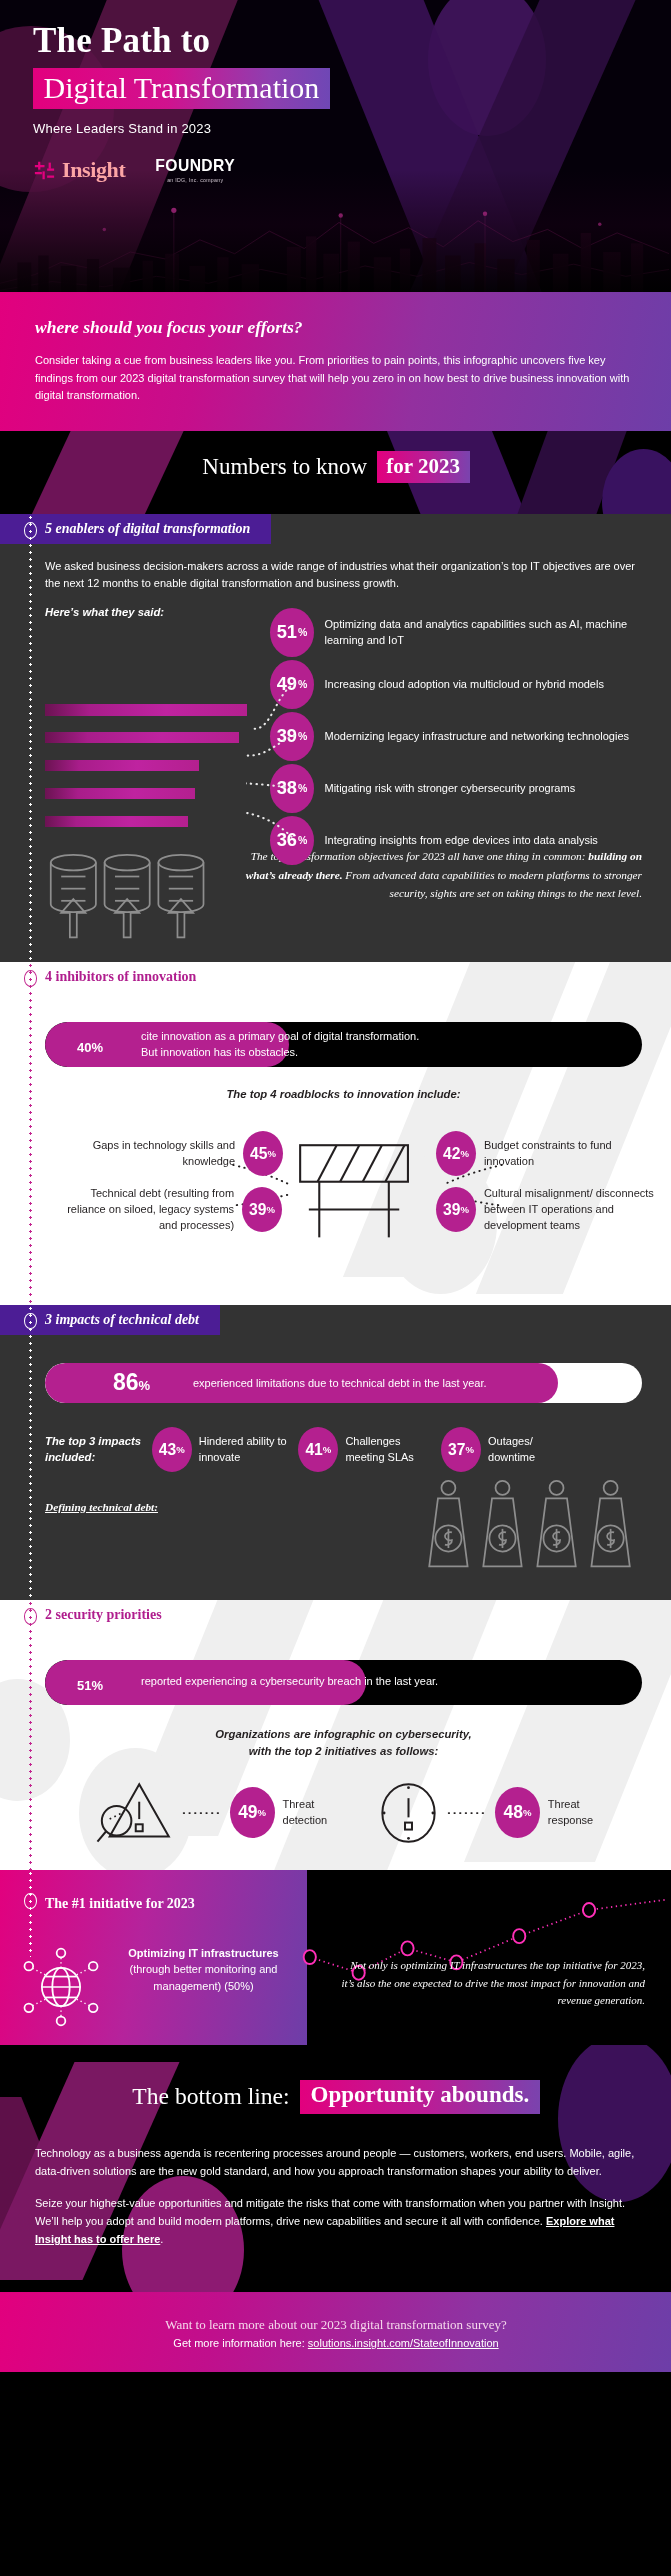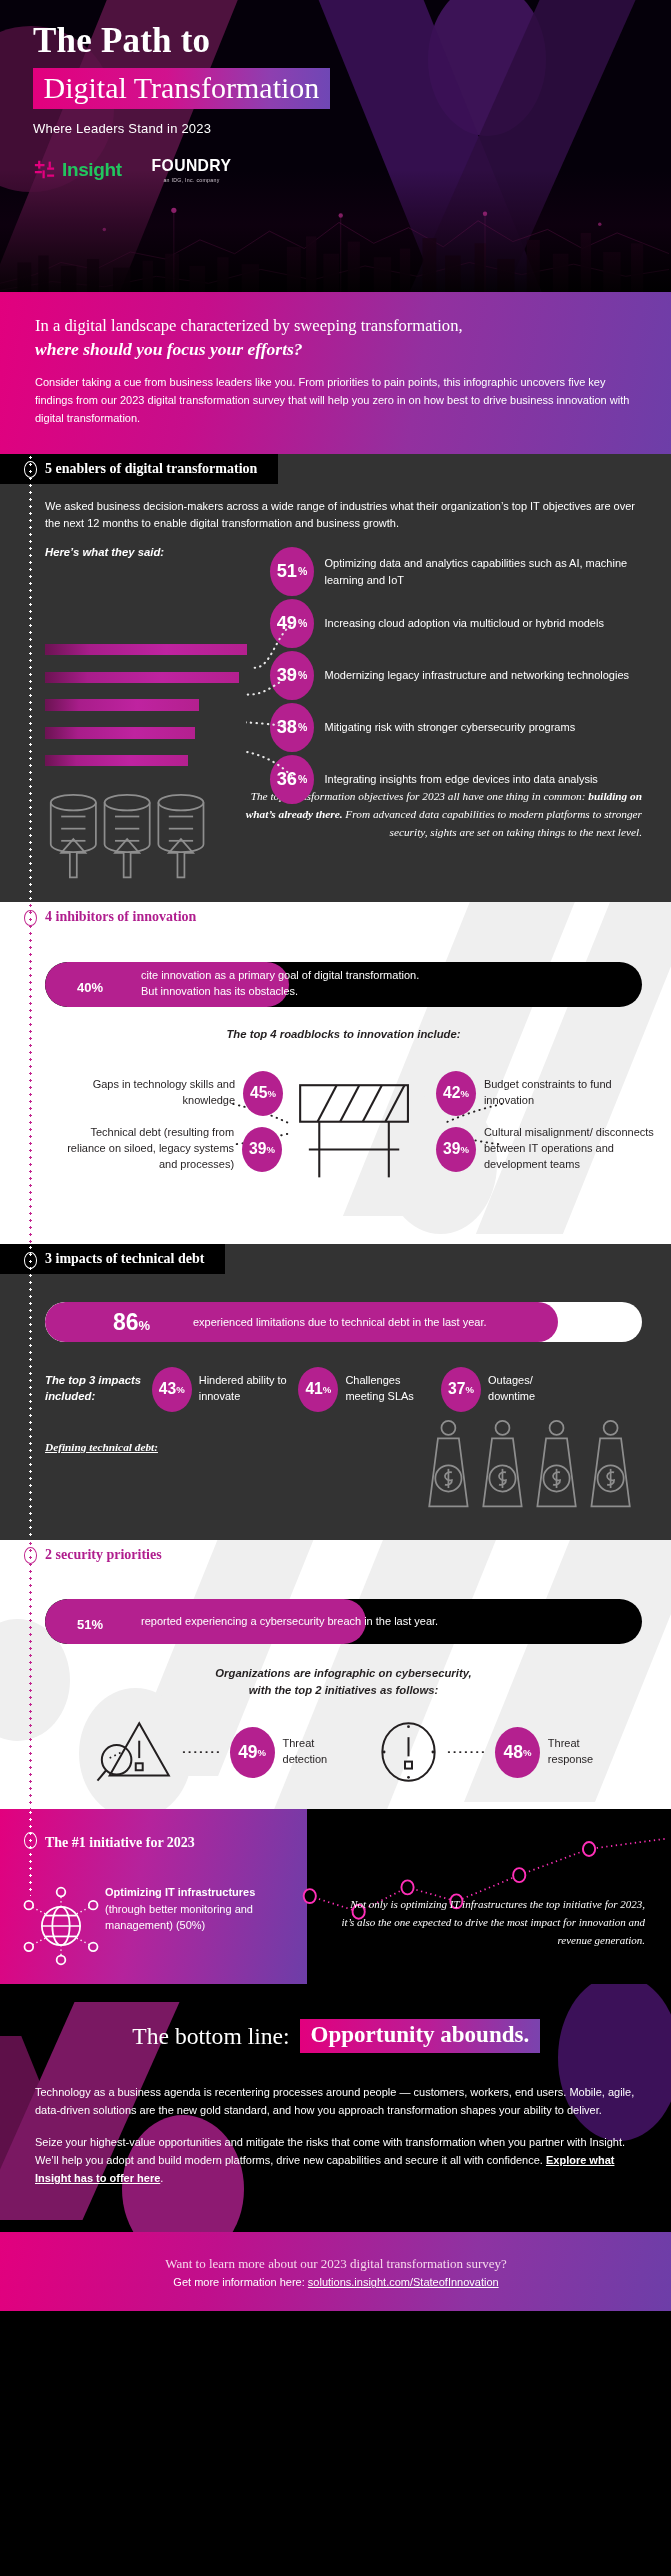--- a/index.html
+++ b/index.html
@@ -29,21 +29,21 @@
   .hero-inner { position:relative; z-index:5; padding:23px 0 0 33px; }
   .title1 { font-family:"Liberation Serif", serif; font-weight:bold; font-size:35px;
       letter-spacing:0.2px; color:#fff; line-height:1.05; }
   .title2wrap { display:inline-block; margin-top:8.7px;
       background:linear-gradient(90deg, #e2007e 0%, #d1128e 45%, #8e3fb0 80%, #6f47b5 100%);
       padding:4.4px 10.5px 6.1px 10.5px; }
   .title2 { font-family:"Liberation Serif", serif; font-weight:normal; font-size:30px; color:#fff; line-height:1; }
   .subtitle { margin-top:12.2px; font-size:13px; color:#fff; font-weight:400; letter-spacing:0.2px; }
   .logos { margin-top:21px; display:flex; align-items:center; gap:30px; }
   .logo-insight { display:flex; align-items:center; gap:6.1px; }
-  .logo-insight .word { font-size:19px; font-weight:bold; color:#22c55e; letter-spacing:-0.4px; }
+  .logo-insight .word { font-size:22px; font-weight:bold; color:#fca5a5; letter-spacing:-0.4px;font-family:Liberation Serif, serif; }
   .logo-foundry { text-align:center; }
   .logo-foundry .word { font-size:15.7px; font-weight:bold; letter-spacing:0.4px; color:#fff; }
   .logo-foundry .sub { font-size:5.2px; color:#cfc4cf; letter-spacing:0.3px; margin-top:1.7px; }
 
   
   .intro { background:linear-gradient(100deg, #e2007e 0%, #c60e8b 30%, #93309f 62%, #6d3ea8 100%);
       padding:23px 35px 26px 35px; }
   .intro h2 { font-family:"Liberation Serif", serif; font-size:16.6px; font-weight:normal; line-height:1.35; }
   .intro h2 .em { font-style:italic; font-weight:bold; display:block; font-size:17.5px; margin-top:0.9px; }
   .intro p { margin-top:12.2px; font-size:11px; line-height:1.62; color:#fff; }
@@ -64,21 +64,21 @@
   .numbanner .hl { font-family:"Liberation Serif", serif; font-weight:bold; font-size:21px; color:#fff;
       background:linear-gradient(90deg,#e2007e 0%, #b81e97 55%, #7a43ae 100%); padding:2.6px 9.6px 4.4px 9.6px; }
 
   
   .sec { position:relative; }
   .sec.dark { background:#333333; }
   .sec.light { background:#ffffff; color:#231f20; }
   .sec-head { position:relative; display:flex; align-items:center; height:30px; }
   .tab { position:absolute; left:0; top:0; height:30px; display:flex; align-items:center;
       padding-left:45px; padding-right:21px; }
-  .tab.darktab { background:#000000; }
+  .tab.darktab { background:#4c1d95;font-style:italic; }
   .tab.lighttab { background:#ffffff; }
   .tab h3 { font-family:"Liberation Serif", serif; font-weight:bold; font-size:14px; }
   .tab.darktab h3 { color:#fff; }
   .tab.lighttab h3 { color:#b01e8e; }
 
   
   .spine { position:absolute; left:29px; top:0; bottom:0; width:2.6px; z-index:6; }
   .spine.w { background-image:radial-gradient(circle, #ffffff 1px, transparent 1.2px);
       background-size:2.6px 7px; background-repeat:repeat-y; }
   .spine.p { background-image:radial-gradient(circle, #c2268f 1px, transparent 1.2px);
@@ -140,21 +140,21 @@
   
   .secrow { display:flex; justify-content:center; gap:51px; margin-top:19px; align-items:center; }
   .secitem { display:flex; align-items:center; gap:7.9px; }
 
   
   .init { position:relative; height:175px; overflow:hidden; background:#000; }
   .init .panel { position:absolute; left:0; top:0; width:307px; height:175px;
       background:linear-gradient(100deg,#e2007e 0%, #b5239c 45%, #6d3ea8 100%); }
   .init .head { position:absolute; left:45px; top:26px; font-family:"Liberation Serif", serif;
       font-weight:bold; font-size:14px; color:#fff; z-index:5; }
-  .init .content { position:absolute; left:21px; top:75px; display:flex; gap:4px; align-items:flex-start; z-index:5; }
+  .init .content { position:absolute; left:21px; top:75px; display:flex; gap:15px; align-items:flex-start; z-index:5;text-align:center; }
   .init .ctext { font-size:11px; line-height:1.5; color:#fff; width:175px; }
   .init .ctext b { font-weight:bold; }
   .init .right { position:absolute; left:340px; top:87px; width:305px;
       font-family:"Liberation Serif", serif; font-style:italic; font-size:11px;
       line-height:1.62; text-align:right; color:#fff; z-index:5; }
 
   
   .bottom { position:relative; background:#000; padding:35px 35px 30px 35px; overflow:hidden; }
   .bottom .bshape1 { position:absolute; left:26px; top:17.5px; width:105px; height:218px;
       background:#7a1862; transform:skewX(-24deg); }
@@ -269,26 +269,35 @@
         <div class="logo-foundry">
           <div class="word">FOUNDRY</div>
           <div class="sub">an IDG, Inc. company</div>
         </div>
       </div>
     </div>
   </section>
 
   <section class="intro">
     <h2>
-      <span>In a digital landscape characterized by sweeping transformation,</span>
       <span class="em">where should you focus your efforts?</span>
     </h2>
     <p>Consider taking a cue from business leaders like you. From priorities to pain points, this infographic uncovers five key findings from our 2023 digital transformation survey that will help you zero in on how best to drive business innovation with digital transformation.</p>
   </section>
 
+  <section class="numbanner">
+    <div class="s1"></div>
+    <div class="s2"></div>
+    <div class="s3"></div>
+    <div class="s4"></div>
+    <div class="numbanner-inner">
+      <span class="t">Numbers to know</span>
+      <span class="hl">for 2023</span>
+    </div>
+  </section>
 
   <section class="sec dark">
     <div class="spine w"></div>
     <div class="node" style="top:7.9px;"></div>
     <div class="sec-head">
       <div class="tab darktab">
         <h3>5 enablers of digital transformation</h3>
       </div>
     </div>
     <div class="sec-body">

